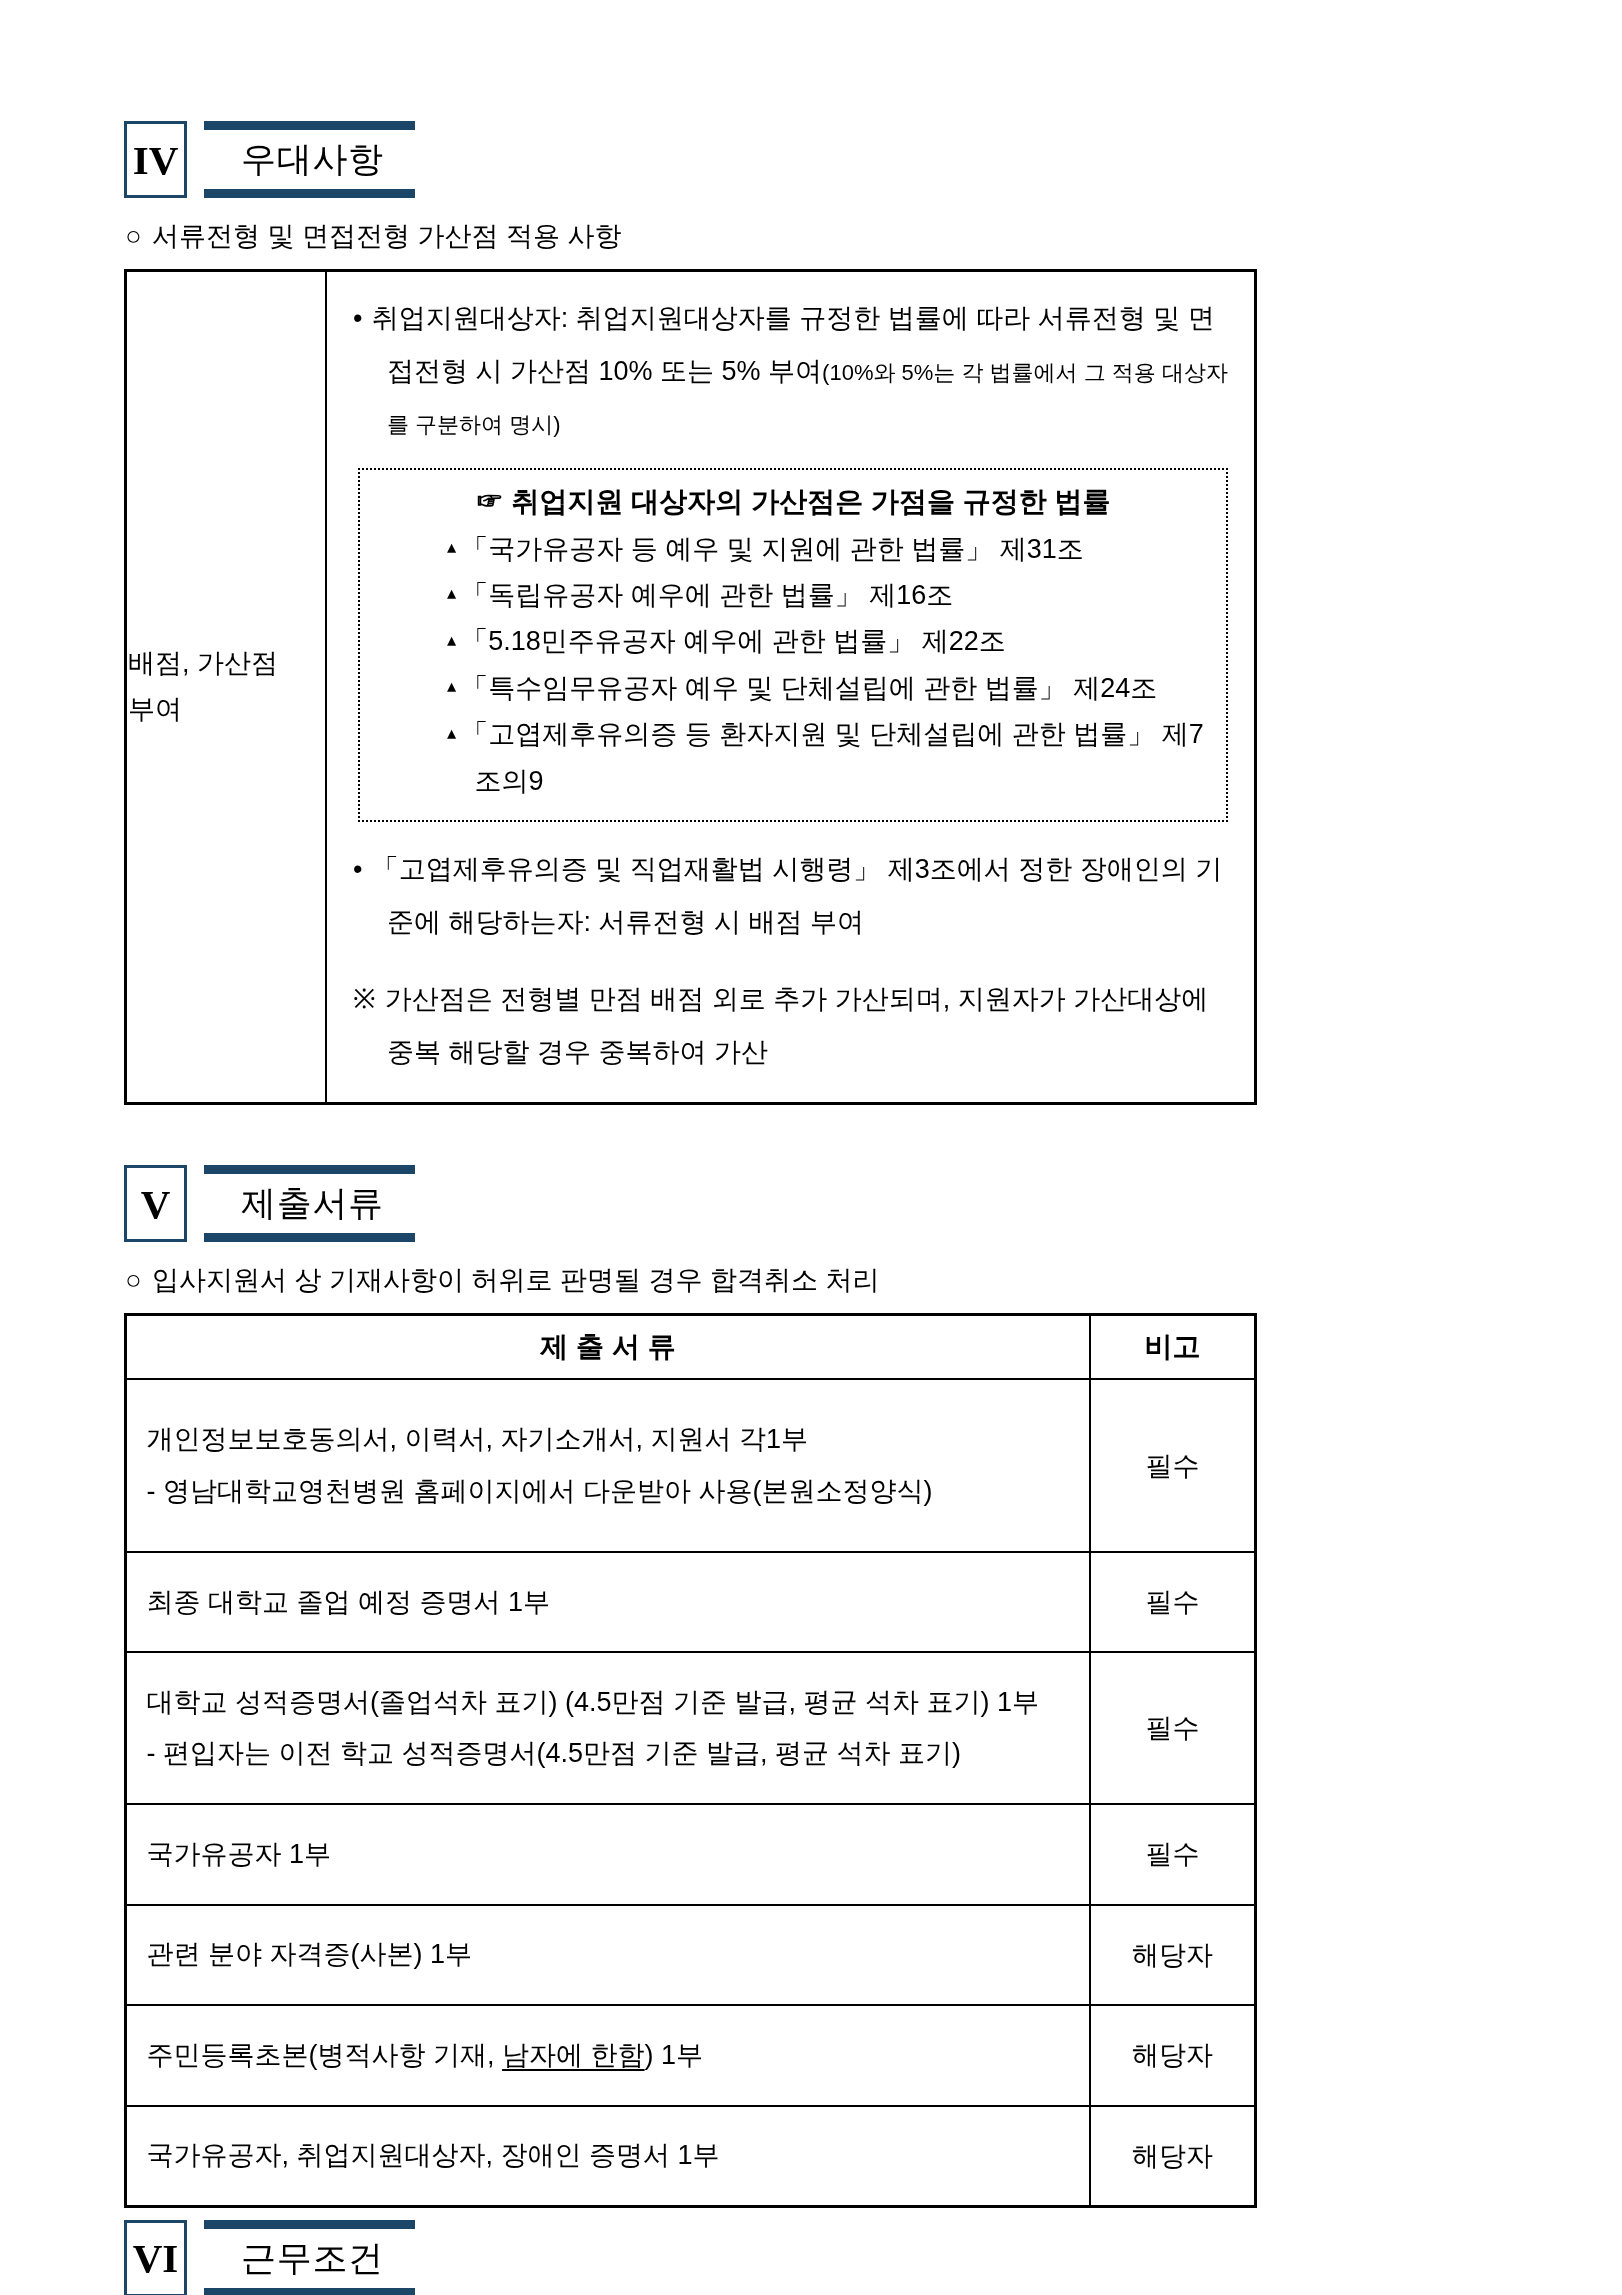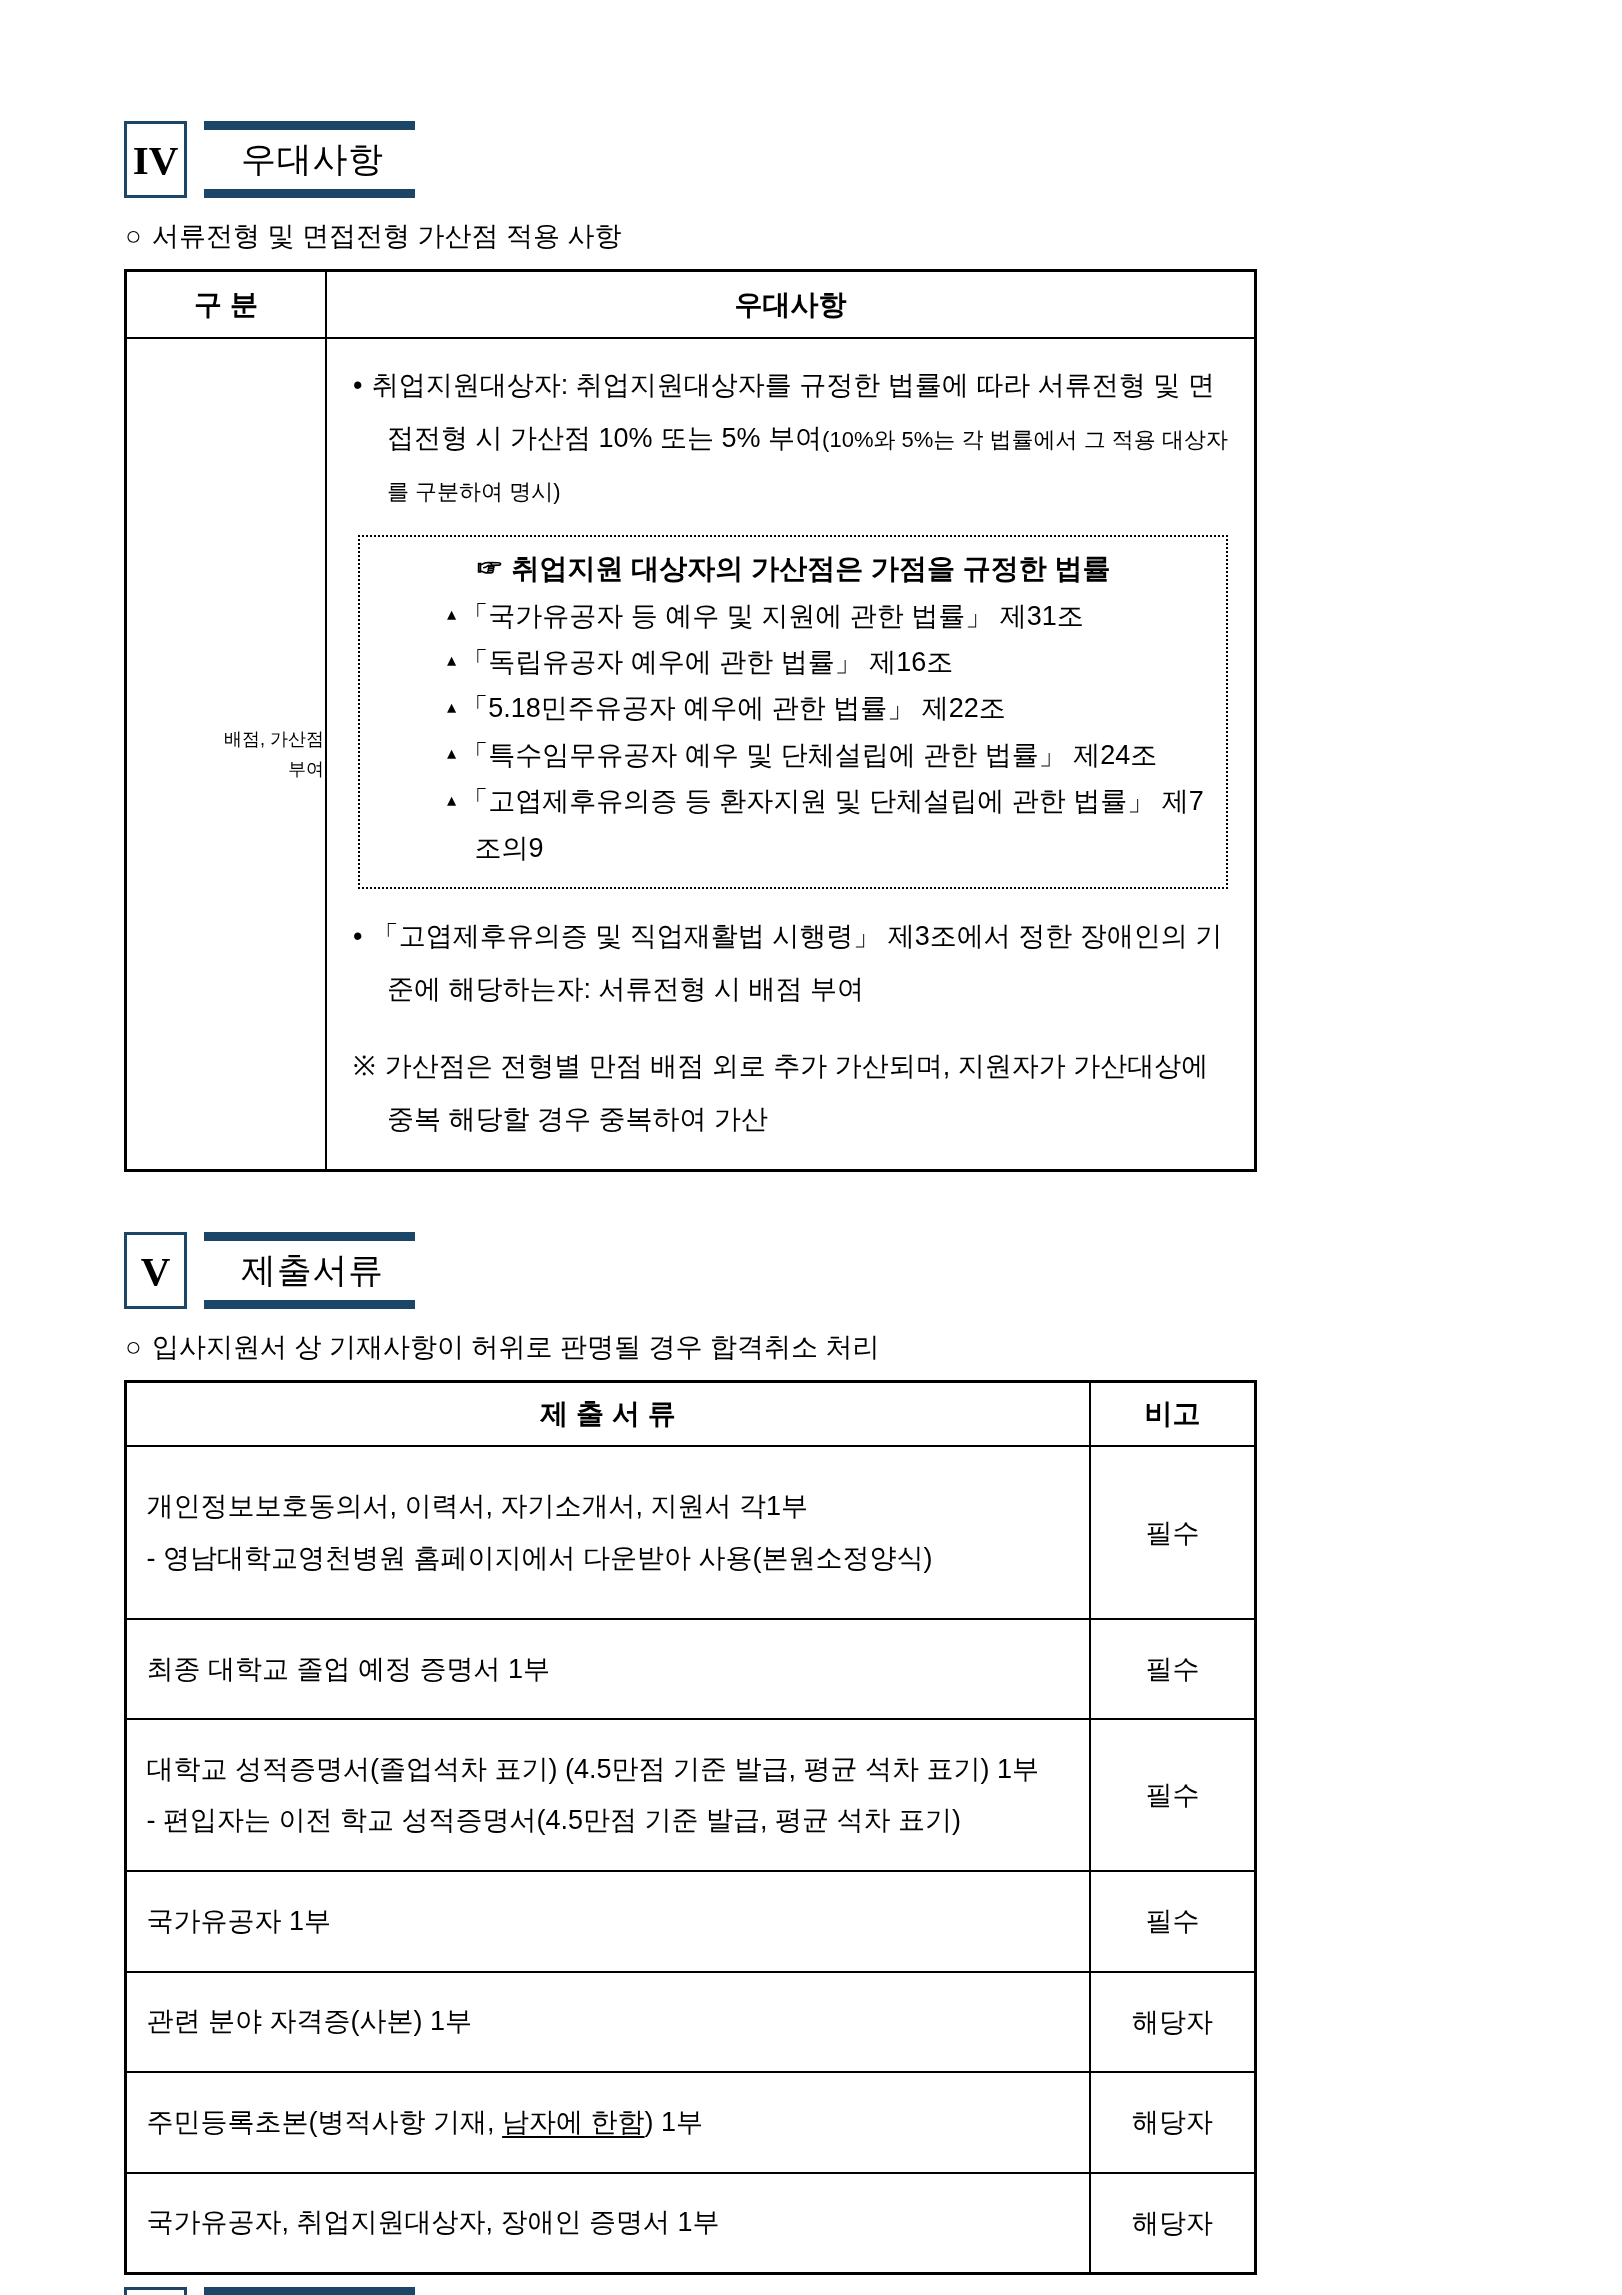--- a/index.html
+++ b/index.html
@@ -23,21 +23,21 @@
     display:flex; align-items:center; padding-left:37px;
     font-size:35px; letter-spacing:0.7px;
   }
 
   .intro { font-size:27px; margin:0 0 15.7px 1.3px; }
 
   
   table.doc-table { border-collapse:collapse; width:1133px; border:3.9px solid #000; }
   table.doc-table th, table.doc-table td { border:2px solid #000; }
   .t1 th { height:63px; font-size:28px; font-weight:bold; text-align:center; }
-  .t1 .label-cell { width:196px; text-align:right; font-size:18px; line-height:1.7; vertical-align:middle; }
+  .t1 .label-cell { width:196px; text-align:left; font-size:27px; line-height:1.7; vertical-align:middle; }
   .t1 .content-cell { padding:19.6px 22px 23.6px 26px; font-size:27px; vertical-align:top; }
 
   .hang { padding-left:34px; text-indent:-34px; line-height:1.95; }
   .mk { margin-right:9.2px; }
   .small { font-size:22px; }
 
   .lawbox { border:2px dotted #000; margin:18.3px 3.9px 21px 5.2px; padding:7.9px 15.7px 15.7px; }
   .lawbox-title { text-align:center; font-weight:bold; font-size:28px; line-height:1.7; }
   .lawitem { margin-left:71px; padding-left:27.5px; text-indent:-27.5px; font-size:27px; line-height:1.72; }
   .lawitem .mk { margin-right:5.2px; font-size:18.3px; vertical-align:4.6px; }
@@ -60,24 +60,20 @@
   <div>
     <div class="sec-head">
       <div class="sec-num">IV</div>
       <div class="sec-titlewrap">우대사항</div>
     </div>
 
     <div class="intro"><span class="mkc">○</span><span>서류전형 및 면접전형 가산점 적용 사항</span></div>
 
     <table class="doc-table t1">
       <tbody>
-          <tr>
-        <th>구 분</th>
-        <th>우대사항</th>
-      </tr>
       <tr>
         <td class="label-cell">
           <div>배점, 가산점</div>
           <div>부여</div>
         </td>
         <td class="content-cell">
           <div class="hang">
             <span class="mk">•</span><span>취업지원대상자: 취업지원대상자를 규정한 법률에 따라 서류전형 및 면접전형 시 가산점 10% 또는 5% 부여</span><span class="small">(10%와 5%는 각 법률에서 그 적용 대상자를 구분하여 명시)</span>
           </div>
 

